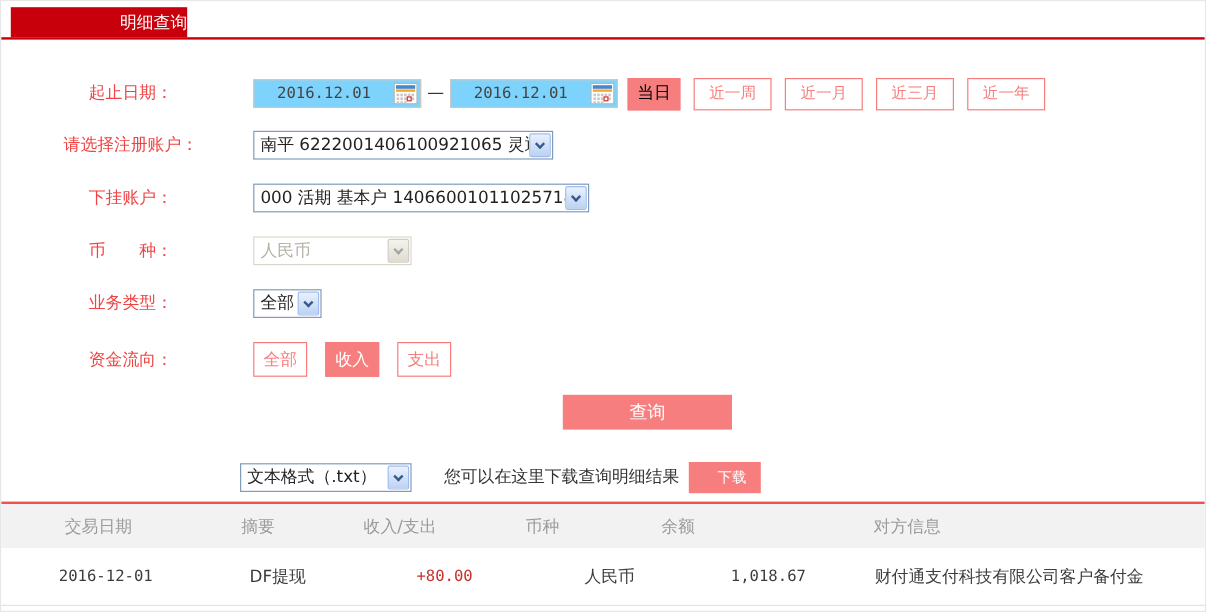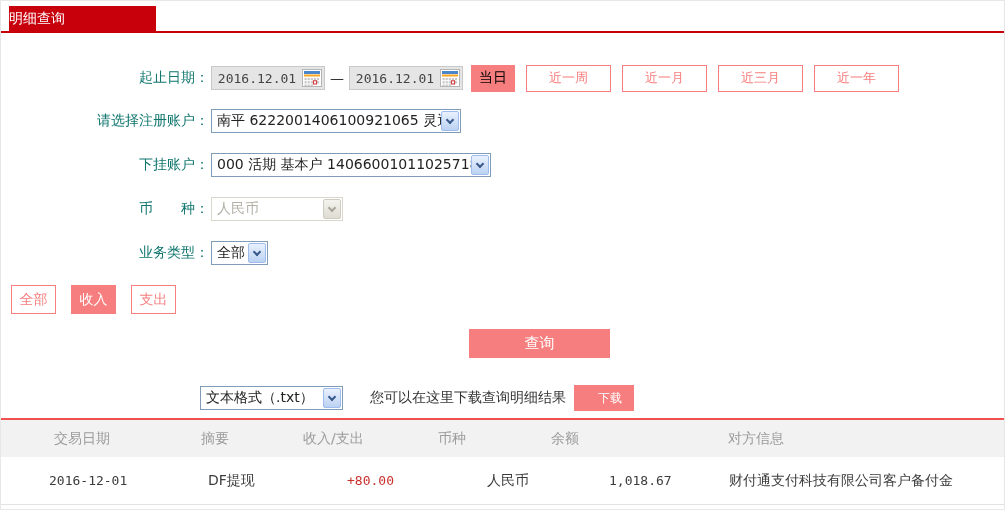--- a/index.html
+++ b/index.html
@@ -2,37 +2,37 @@
 <html><head>
 <meta charset="utf-8">
 <style>
   * { margin:0; padding:0; box-sizing:border-box; }
   body { font-family:"DejaVu Sans","Liberation Sans",sans-serif; background:#fff; }
   .page { width:1005px; height:510px; border:1px solid #e7e7e7; background:#fff; overflow:hidden; }
 
   
   .tabbar { height:30px; padding-top:5px; background:#fff; }
   .tab { margin-left:8px; width:147px; height:25px; background:#c7000b; color:#fff;
-         font-size:14px; display:flex; align-items:center; justify-content:flex-start; cursor:pointer; }
+         font-size:14px; display:flex; align-items:center; justify-content:flex-end; cursor:pointer; }
   .red-underline { height:2px; background:#c7000b; }
 
   
   .frm { padding-top:32px; padding-left:8px; }
   .row { display:flex; align-items:center; margin-bottom:18px; }
-  .lbl { width:200px; flex:none; text-align:right; font-size:14px; color:#0f766e; }
+  .lbl { width:200px; flex:none; text-align:center; font-size:14px; color:#ef4444; }
   .ctrl { display:flex; align-items:center; margin-left:2px; }
 
-  .dinput { width:114px; height:24px; border:1px solid #c9c9c9; background:#e5e5e5;
+  .dinput { width:140px; height:24px; border:1px solid #c9c9c9; background:#7dd3fc;
             display:flex; align-items:center; cursor:text; }
   .dinput .val { flex:1; text-align:center; font-size:13px; color:#444;
                  font-family:"DejaVu Sans Mono",monospace; }
   .dinput svg { flex:none; margin-right:2px; cursor:pointer; }
   .dash { margin:0 5px; color:#333; font-size:14px; }
 
-  .pill { height:27px; padding:0 22px; margin-left:11px; font-size:13px;
+  .pill { height:27px; padding:0 12px; margin-left:11px; font-size:13px;
           border:1px solid #f77e7e; background:#fff; color:#f77e7e; cursor:pointer;
           font-family:inherit; }
   .pill.filled { background:#f77e7e; color:#000000; }
   .pill.first { margin-left:8px; padding:0 7px; font-size:14px; }
 
   
   .xpsel { display:inline-flex; align-items:center; height:24px; border:1px solid #7f9db9;
            background:#fff; cursor:pointer; }
   .xpsel .txt { flex:1; padding:0 5px; font-size:14px; color:#222; white-space:nowrap; overflow:hidden; }
   .selbtn { flex:none; width:18px; height:20px; margin-right:1px; border:1px solid #9ebcf0; border-radius:2px;
@@ -191,20 +191,21 @@
         <div class="xpsel w-biz">
           <span class="txt">全部</span>
           <span class="selbtn">
               <span class="chev"></span>
             </span>
         </div>
       </div>
     </div>
 
     <div class="row" style="height:29px;margin-bottom:0;">
+      <div class="lbl">资金流向：</div>
       <div class="ctrl">
         <button class="flow-btn">全部</button>
         <button class="flow-btn filled">收入</button>
         <button class="flow-btn">支出</button>
       </div>
     </div>
 
     <div class="query-row">
       <button class="query-btn">查询</button>
     </div>

